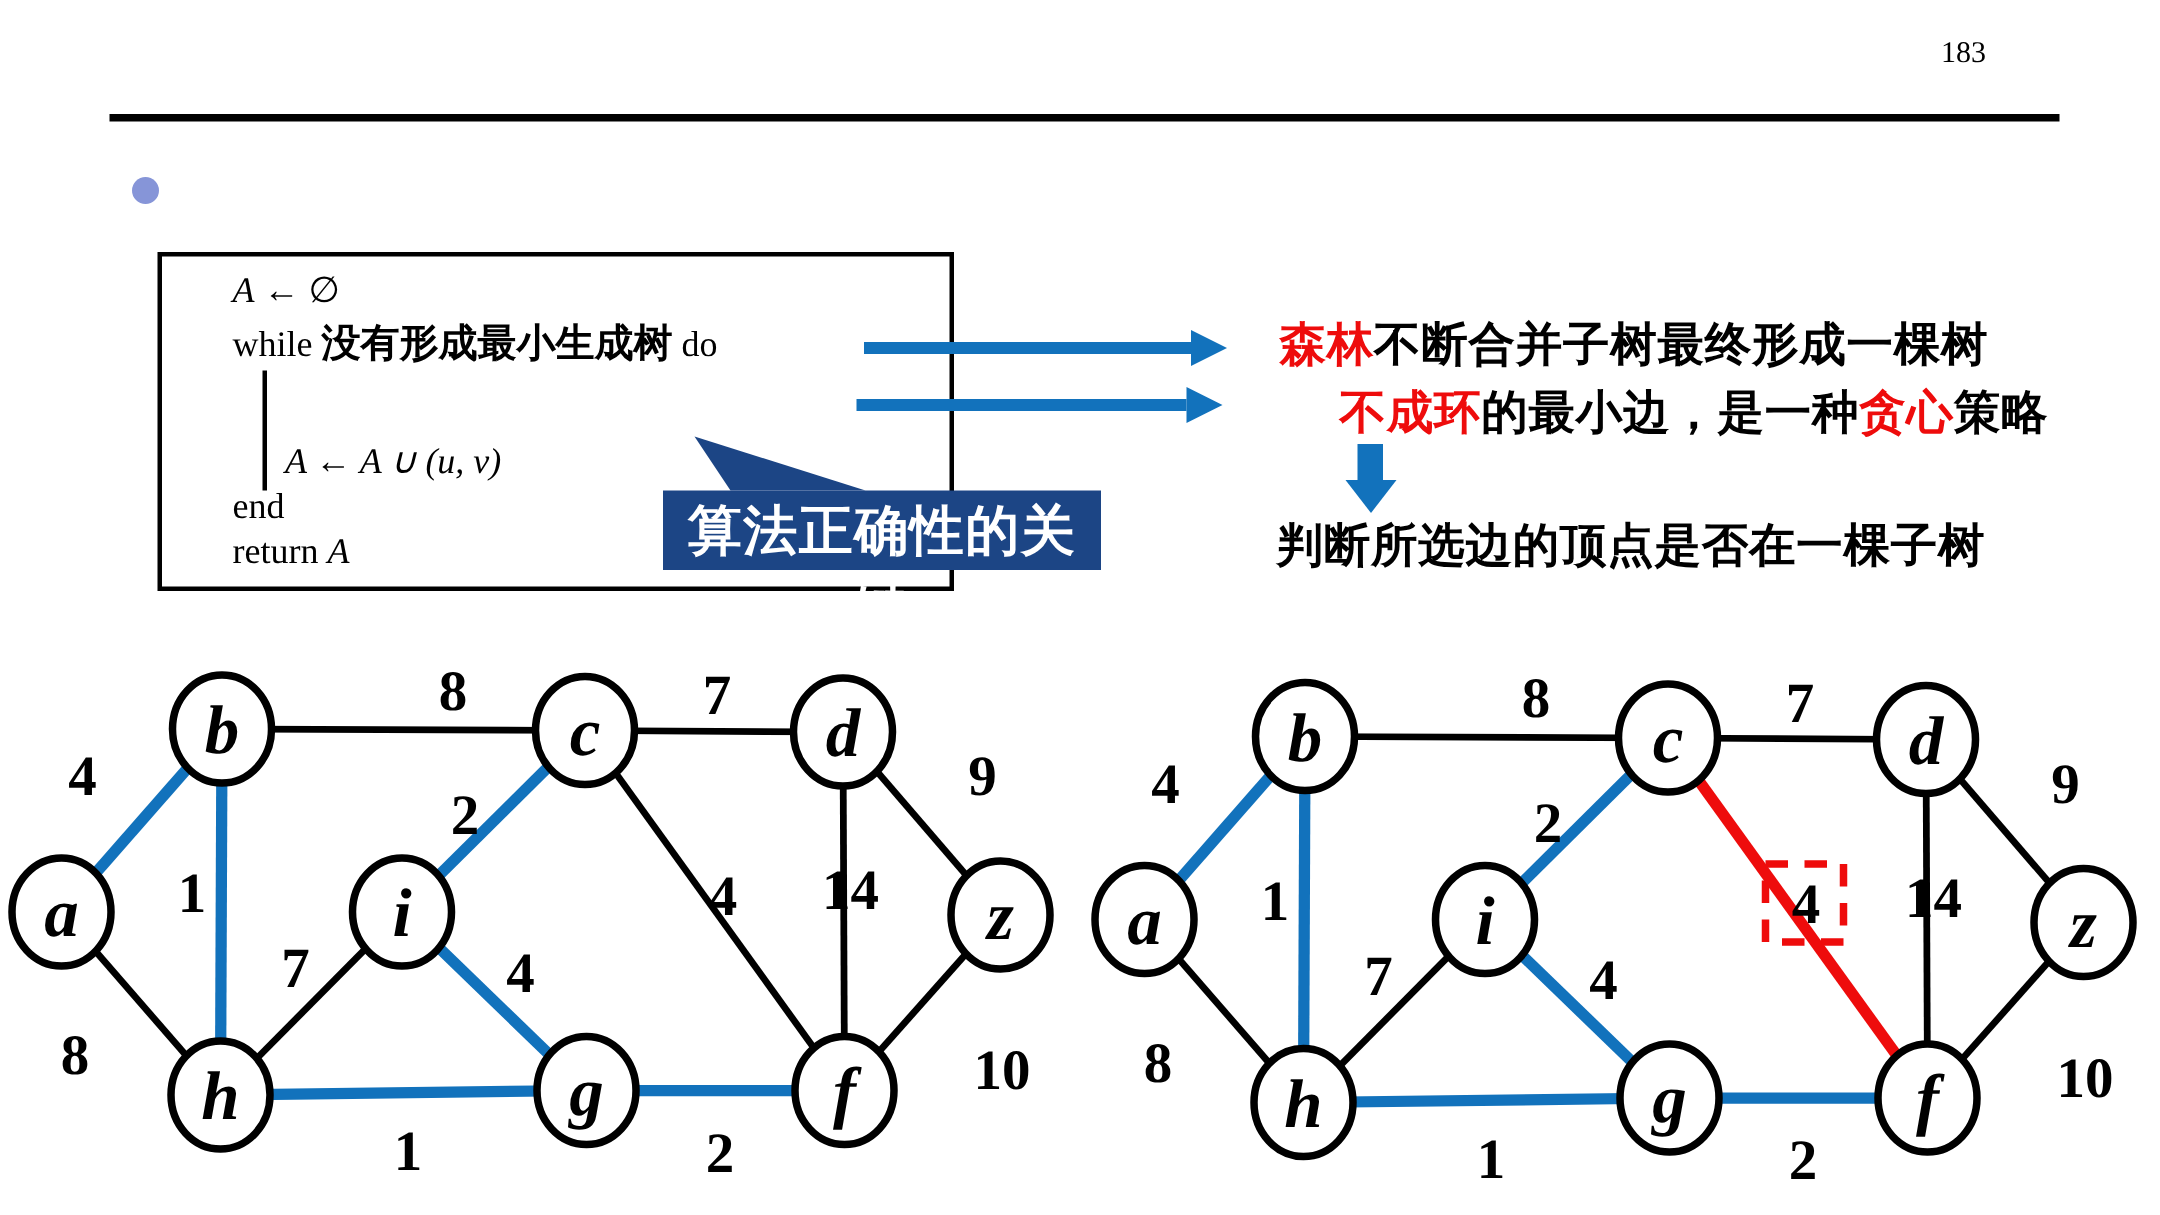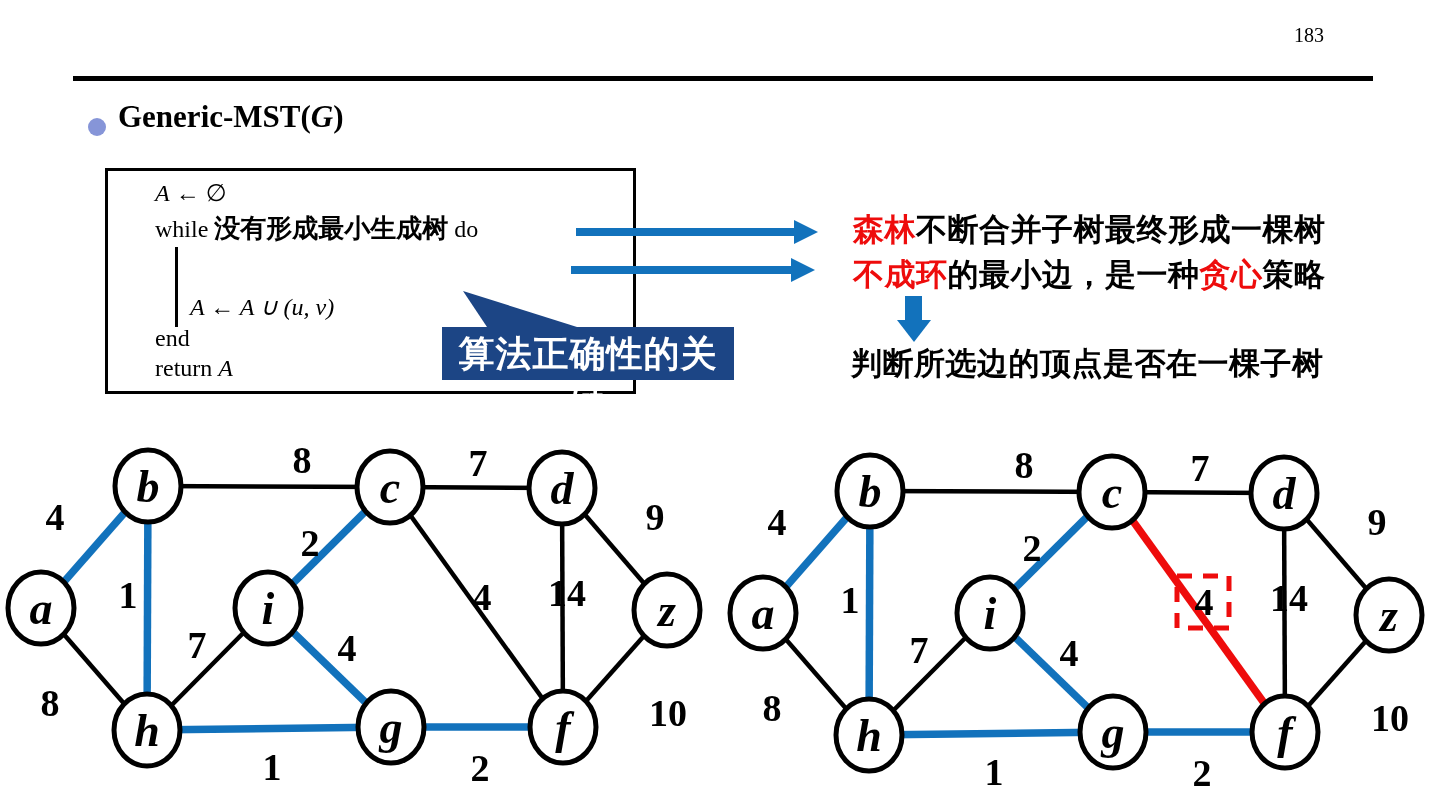--- a/index.html
+++ b/index.html
@@ -48,21 +48,21 @@
   
   .callout{position:absolute;left:442px;top:327px;width:292px;height:53px;background:#1c4585;
            color:#fff;font-size:36px;font-weight:bold;text-align:center;line-height:53px;
            letter-spacing:1px;}
   .callout-tip{position:absolute;left:455px;top:288px;}
   
   .note{position:absolute;left:853px;font-size:31px;font-weight:bold;color:#000;
         white-space:nowrap;letter-spacing:0.5px;}
   .note .red{color:#ee0c0c;text-align:right;}
   #note1{top:209px;}
-  #note2{top:254px;}
+  #note2{top:254px;margin-left:40px;}
   #note3{left:851px;top:343px;}
   .varrow{position:absolute;left:897px;top:296px;width:34px;height:46px;}
   .varrow .shaft{position:absolute;left:8px;top:0;width:17px;height:24px;background:#1272bc;}
   .varrow .head{position:absolute;left:0;top:24px;width:0;height:0;
     border-left:17px solid transparent;border-right:17px solid transparent;
     border-top:22px solid #1272bc;}
   
   .graph{position:absolute;}
   #g0{left:0;top:425px;}
   #g1{left:722px;top:430px;}
@@ -72,21 +72,20 @@
 </style>
 </head>
 <body>
 
 <div class="stage">
 
   <div class="pagenum">183</div>
   <div class="rule"></div>
 
   <span class="bullet"></span>
-  <div class="heading"><span>Generic-MST(</span><i>G</i><span>)</span></div>
 
   <div class="codebox">
     <div class="cl l1"><span class="mvar">A</span><span> ← ∅</span></div>
     <div class="cl l2"><span>while </span><span class="cnb">没有形成最小生成树</span><span> do</span></div>
     <div class="indentbar"></div>
     <div class="cl l4 math">A ← A ∪ (u, v)</div>
     <div class="cl l5">end</div>
     <div class="cl l6"><span>return </span><span class="mvar">A</span></div>
   </div>
 

